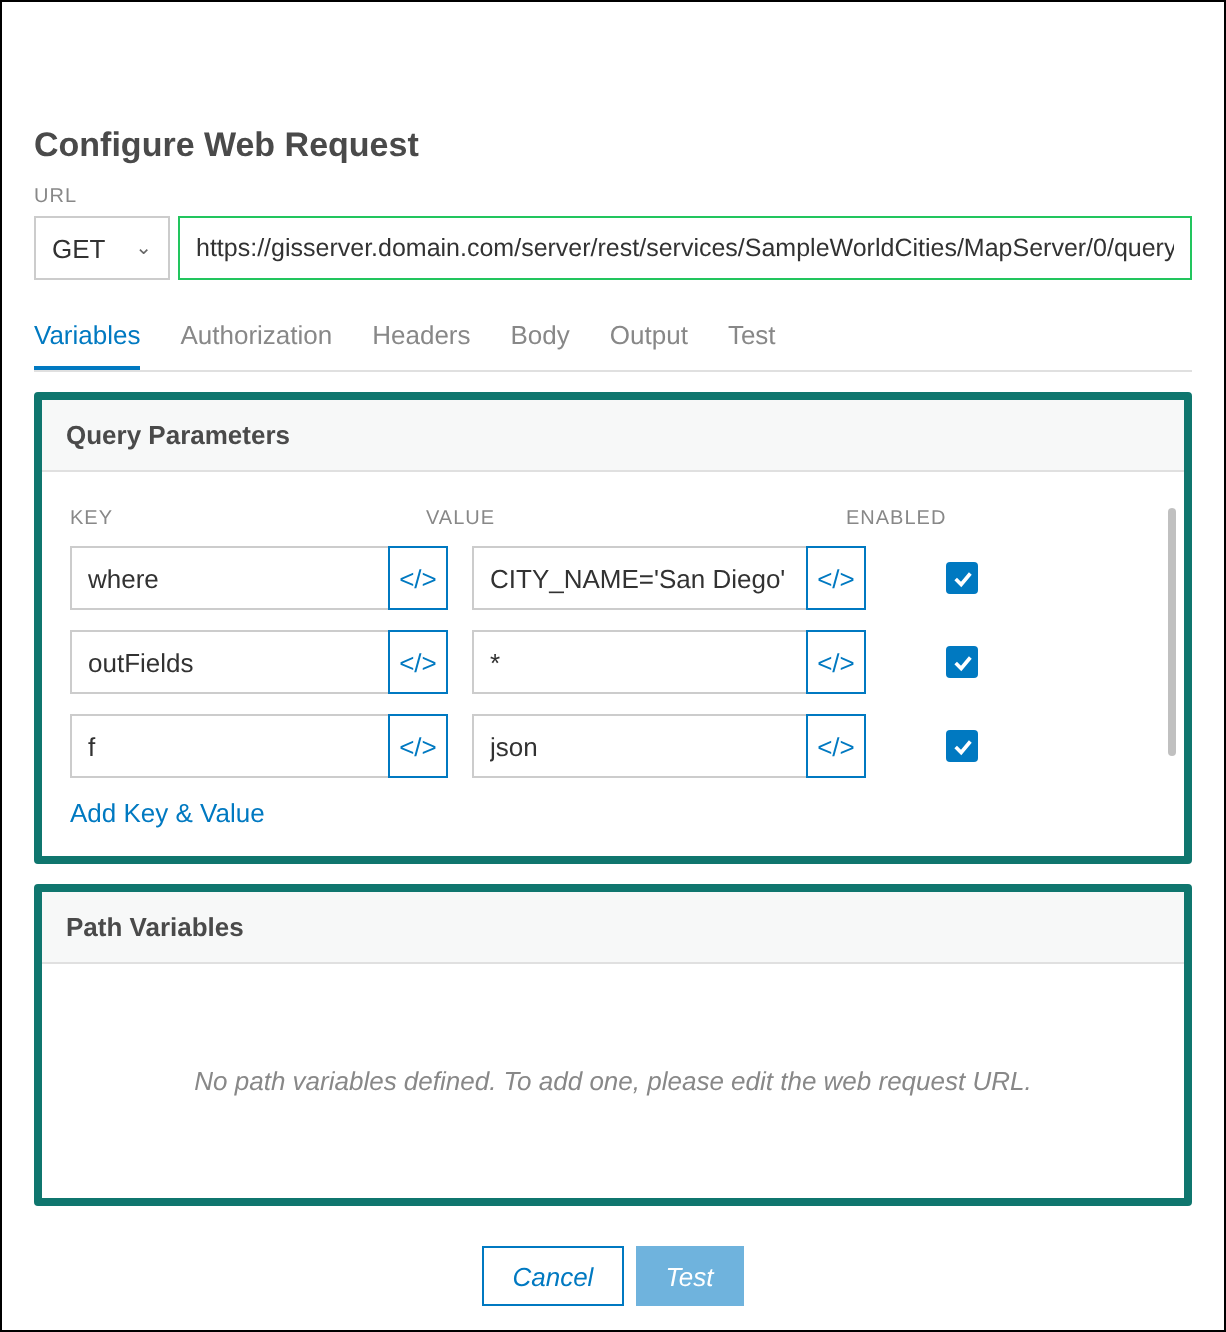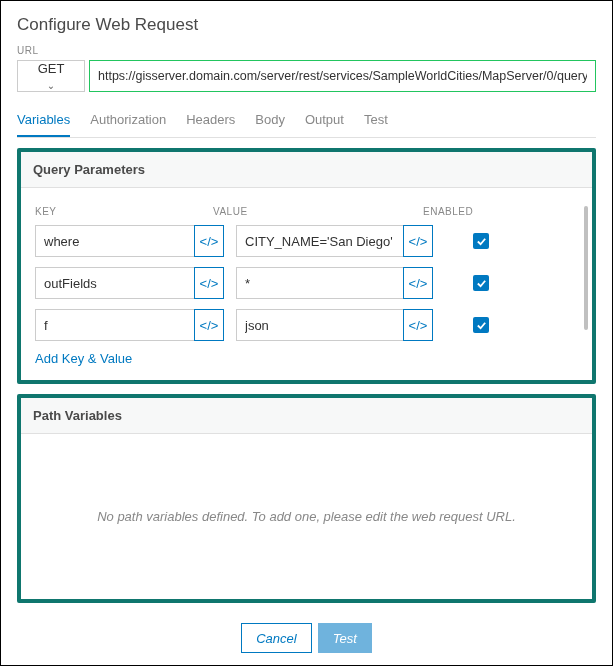--- a/index.html
+++ b/index.html
@@ -8,27 +8,27 @@
     font-size: 13px;
     color: #323232;
     background: #fff;
     width: 613px;
     height: 666px;
     border: 1px solid #000;
     padding: 14px 16px 12px 16px;
     display: flex;
     flex-direction: column;
   }
-  .title { font-size: 17px; font-weight: 400; color: #4a4a4a; margin-bottom: 10px; }
+  .title { font-size: 17px; font-weight: 700; color: #4a4a4a; margin-bottom: 10px; margin-top: 48px; }
   .url-label { font-size: 10px; color: #888; letter-spacing: 0.5px; margin-bottom: 4px; }
   .url-row { display: flex; gap: 4px; margin-bottom: 14px; }
   .method-select {
     width: 68px; height: 32px; border: 1px solid #ccc; display: flex;
     align-items: center; justify-content: space-between; padding: 0 8px;
-    font-size: 13px; cursor: pointer; background: #fff; flex-direction: column;
+    font-size: 13px; cursor: pointer; background: #fff;
   }
   .method-select .chev { font-size: 10px; color: #666; }
   .url-input {
     flex: 1; height: 32px; border: 1px solid #22c55e; padding: 0 8px;
     font-size: 12.5px; color: #323232;
   }
   .tabs { display: flex; gap: 20px; border-bottom: 1px solid #e0e0e0; margin-bottom: 10px; }
   .tab {
     padding: 6px 0 8px 0; font-size: 13px; color: #888; cursor: pointer;
     border-bottom: 2px solid transparent;

